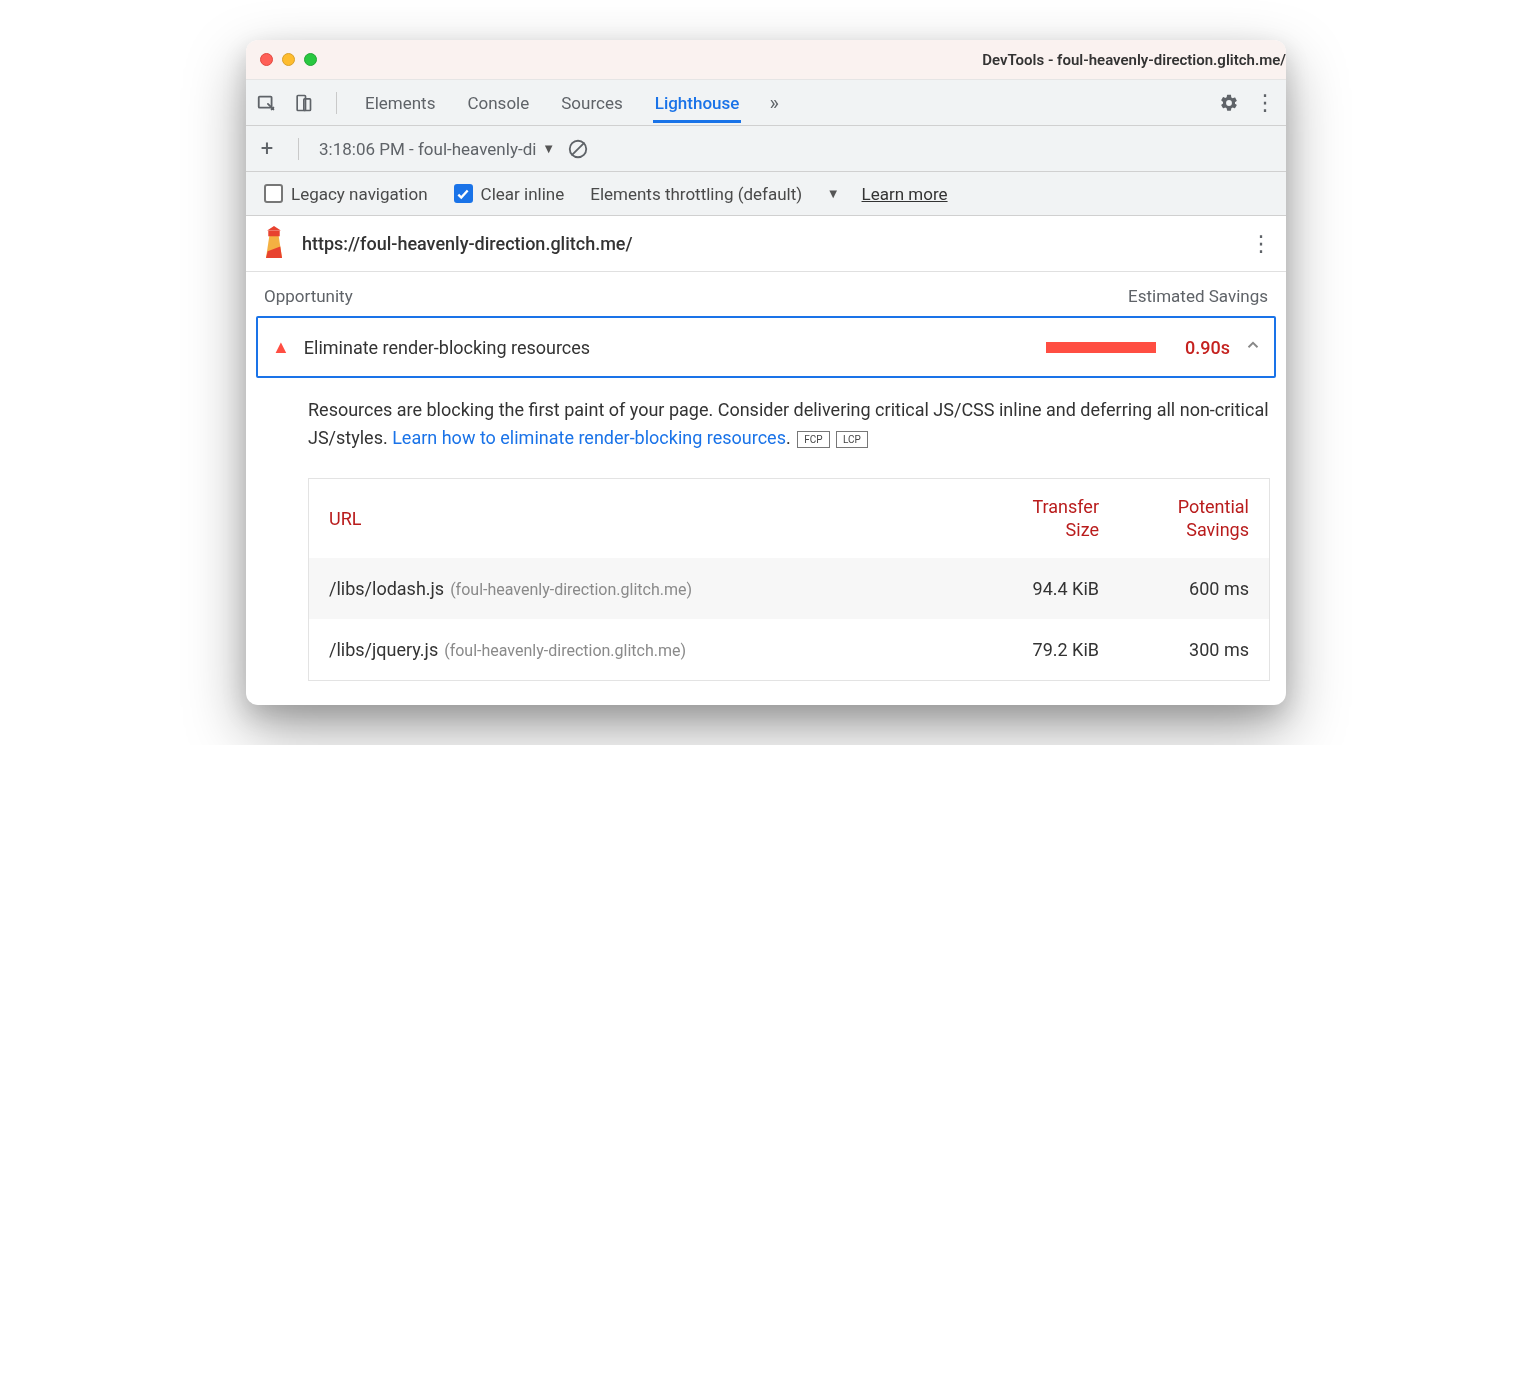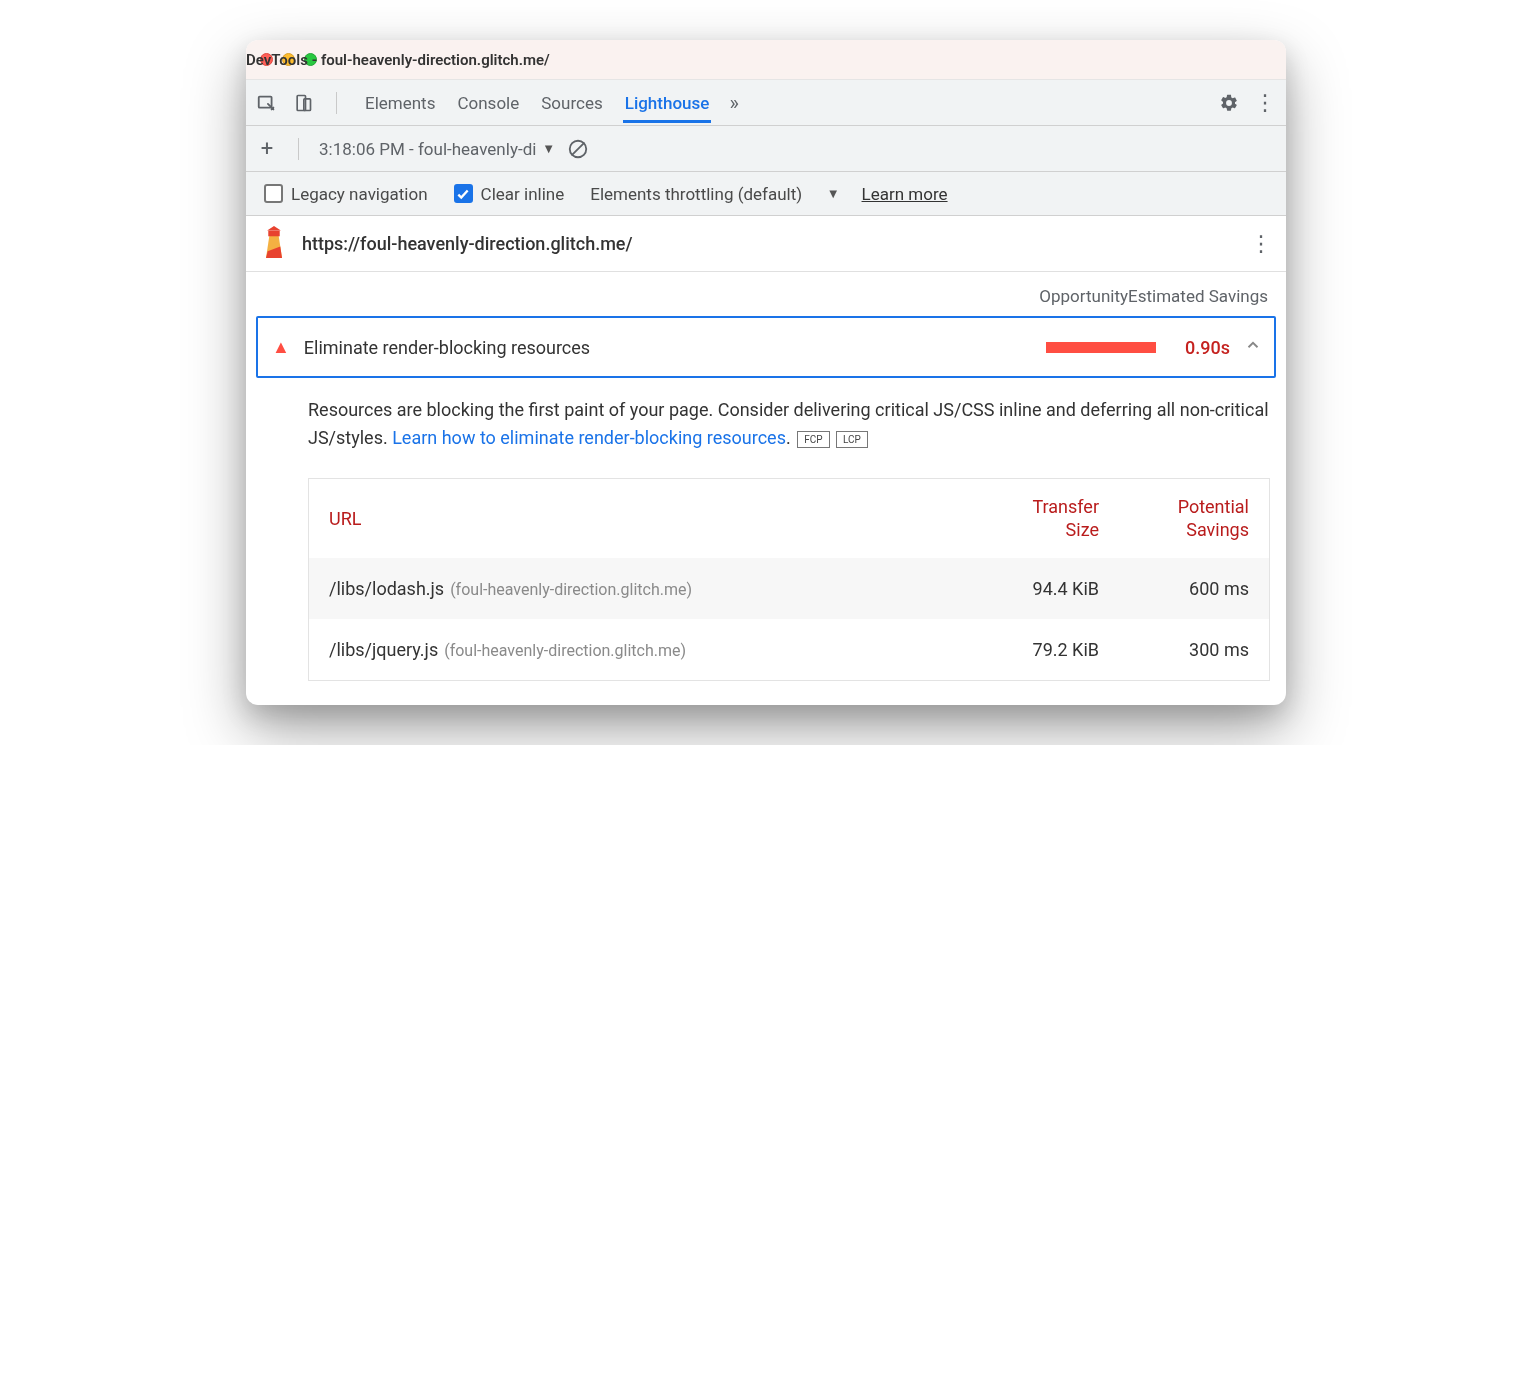--- a/index.html
+++ b/index.html
@@ -32,38 +32,38 @@
     gap: 9px;
     margin-left: 14px;
   }
   .tl { width: 13px; height: 13px; border-radius: 50%; }
   .tl-close { background: #ff5f57; border:1px solid #e1483f; }
   .tl-min   { background: #febc2e; border:1px solid #d8a02a; }
   .tl-max   { background: #28c840; border:1px solid #23a636; }
   .title {
     position:absolute;
     left:0; right:0;
-    text-align:left;
+    text-align:right;
     font-size: 15px;
     font-weight:600;
     color:#333;
   }
   
   .tabs-row {
     display:flex;
     align-items:center;
     height:46px;
     background:#f1f3f4;
     border-bottom:1px solid #d0d0d0;
     padding: 0 10px;
   }
   .tabs-left-icons { display:flex; align-items:center; gap:14px; margin-right:10px;}
   .icon-btn { width:22px; height:22px; display:flex; align-items:center; justify-content:center; color:#555; }
   .vdiv { width:1px; height:22px; background:#c9c9c9; margin:0 8px;}
-  .tabs { display:flex; align-items:center; gap:18px; margin-left:8px; flex:1;}
+  .tabs { display:flex; align-items:center; gap:28px; margin-left:8px; flex:1;}
   .tab {
     font-size:17px;
     color:#5f6368;
     padding:10px 2px;
     cursor:pointer;
   }
   .tab.active {
     color:#1a73e8;
     border-bottom: 3px solid #1a73e8;
     padding-bottom:7px;
@@ -122,21 +122,21 @@
     gap:14px;
     font-size:18px;
   }
   .lh-icon {
     width:28px; height:32px;
   }
   .url-text { color:#333; font-weight:500; flex:1;}
   .kebab { color:#5f6368; letter-spacing:0; font-size:22px;}
   
   .opp-header {
-    display:flex; justify-content:flex-end;
+    display:flex; justify-content:space-between;
     padding:14px 18px 10px;
     font-size:17px;
     color:#5f6368;
   }
   
   .opp-box {
     margin: 0 10px;
     border:2px solid #1a73e8;
     border-radius:2px;
     padding: 18px 12px 18px 14px;

